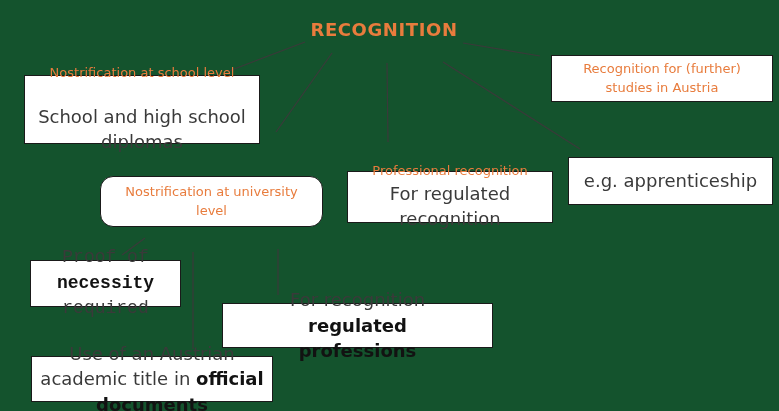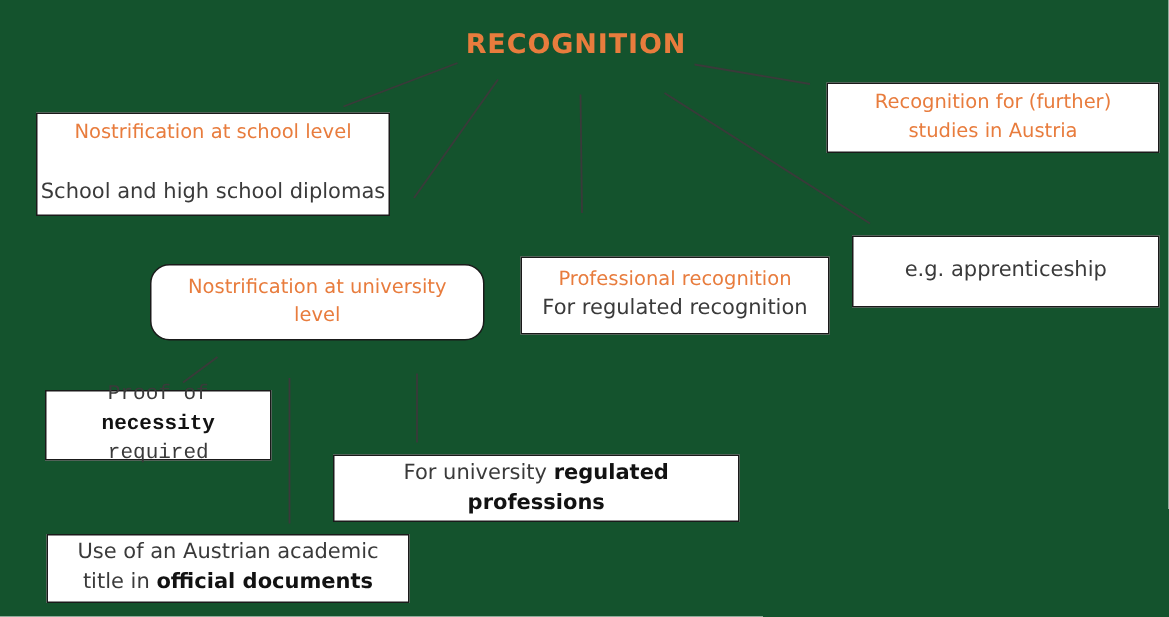--- a/index.html
+++ b/index.html
@@ -11,21 +11,21 @@
   .diagram-title{
     position:absolute;left:286px;top:19px;width:196px;text-align:center;
     font-size:18px;font-weight:bold;letter-spacing:.6px;color:#e87c3d;
   }
   .node{
     position:absolute;background:#ffffff;border:1.5px solid #1a1a1a;
     box-sizing:border-box;display:flex;flex-direction:column;
     align-items:center;justify-content:center;text-align:center;
   }
   .heading{color:#e87c3d;font-weight:normal;font-size:13px;line-height:1.4;}
-  .body{color:#3a3a3a;font-size:14px;line-height:1.42;}
+  .body{color:#3a3a3a;font-size:18px;line-height:1.42;}
   .body b{color:#121212;font-weight:bold;}
   #node-school       {left:24px;  top:75px;  width:236px; height:69px;gap:21px;}
   #node-studies      {left:551px;top:55px;  width:222px; height:47px; padding:0 14px;}
   #node-university   {left:100px;top:176px; width:223px; height:51px; padding:0 20px;border-radius:13px;}
   #node-professional {left:347px;top:171px; width:206px; height:52px;}
   #node-vocational   {left:568px;top:157px; width:205px; height:48px;}
   #node-proof        {left:30px; top:260px; width:151px; height:47px; padding:0 8px;font-family:Liberation Mono, monospace;}
   #node-practicing   {left:222px;top:303px; width:271px; height:45px; padding:0 42px;}
   #node-academic     {left:31px; top:356px; width:242px; height:46px; padding:0 6px;}
 </style>
@@ -69,20 +69,20 @@
 
   <div class="node" id="node-vocational">
     <div class="body">e.g. apprenticeship</div>
   </div>
 
   <div class="node" id="node-proof">
     <div class="body"><span>Proof of </span><b>necessity</b><span> required</span></div>
   </div>
 
   <div class="node" id="node-practicing">
-    <div class="body"><span>For university </span><b>regulated professions</b><span></span></div>
+    <div class="body"><span>For recognition </span><b>regulated professions</b><span></span></div>
   </div>
 
   <div class="node" id="node-academic">
     <div class="body"><span>Use of an Austrian academic title in </span><b>official documents</b><span></span></div>
   </div>
 
 </div>
 
 </body></html>

